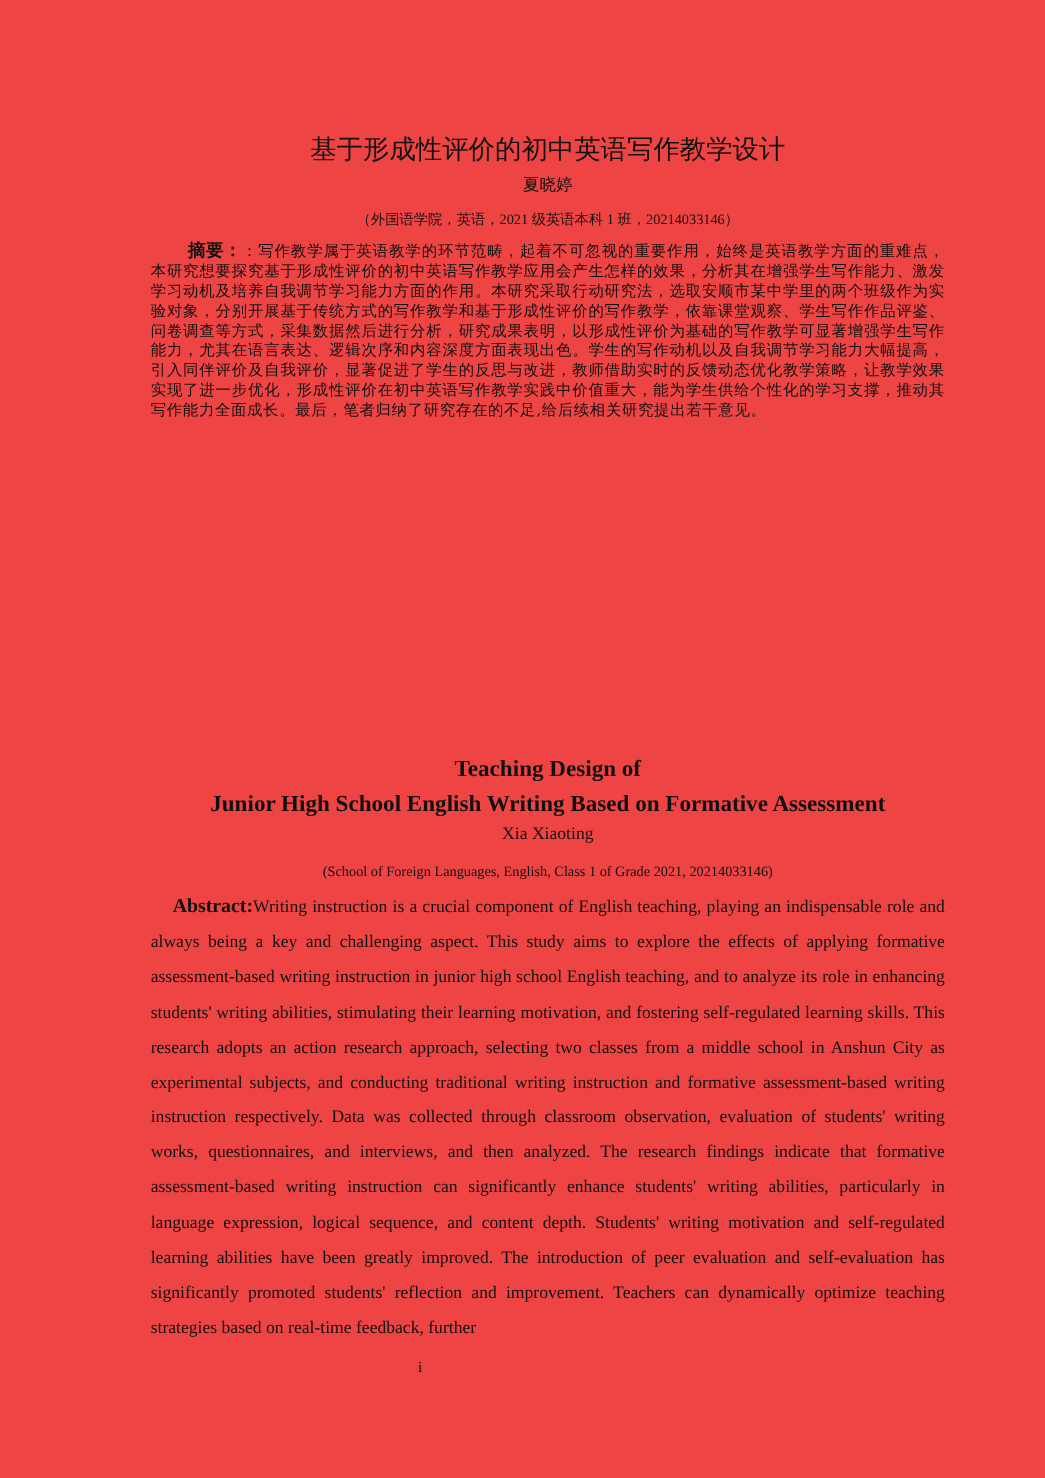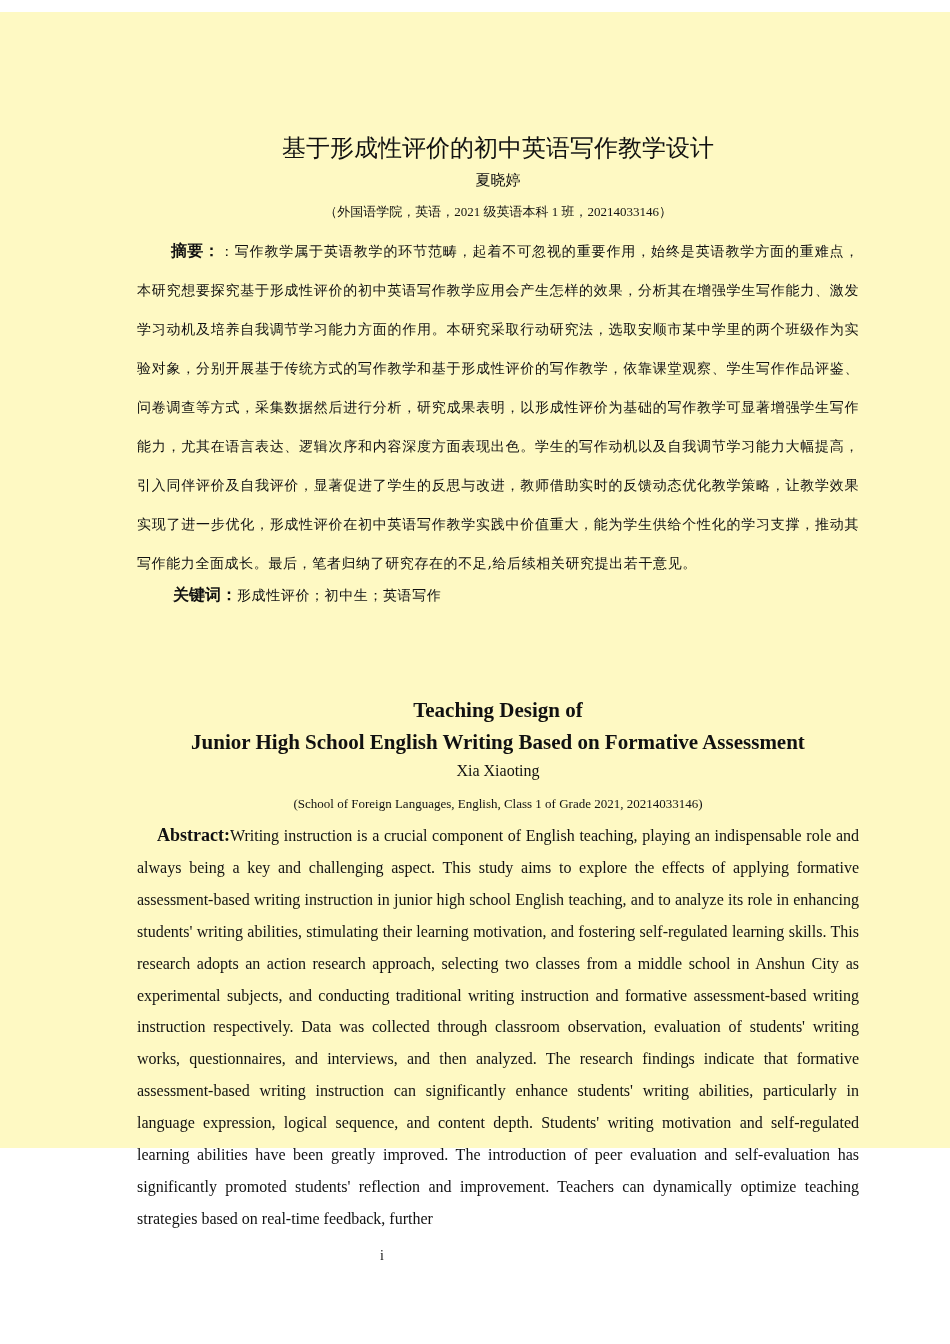--- a/index.html
+++ b/index.html
@@ -1,27 +1,27 @@
 <!DOCTYPE html>
 <html><head>
 <meta charset="utf-8">
 <style>
   html, body { margin: 0; padding: 0; background: #ffffff; }
   body { width: 950px; height: 1344px; position: relative; overflow: hidden; color: #111; }
-  .page { position: absolute; left: 0; top: 12px; width: 950px; height: 1136px; background: #fef9c3; }
+  .page { position: absolute; left: 0; top: 0; width: 950px; height: 1344px; background: #ef4444; }
 
   .zh-title { position: absolute; left: 0; width: 996px; top: 119px; text-align: center;
     font-family: "DejaVu Sans", sans-serif; font-size: 24px; line-height: 34px; color: #111; }
   .zh-author { position: absolute; left: 0; width: 996px; top: 156px; text-align: center;
     font-family: "DejaVu Sans", sans-serif; font-size: 15px; line-height: 24px; }
   .zh-affil { position: absolute; left: 0; width: 996px; top: 189px; text-align: center;
     font-family: "Liberation Serif", serif; font-size: 13px; line-height: 22px; }
 
   .zh-abstract { position: absolute; left: 137px; width: 722px; top: 219px;
-    font-family: "DejaVu Serif", serif; font-size: 14px; line-height: 39px;
+    font-family: "DejaVu Serif", serif; font-size: 14px; line-height: 18px;
     text-align: justify; letter-spacing: 0.6px; }
   .zh-abstract .lead { font-family: "DejaVu Sans", sans-serif; font-weight: bold; font-size: 16px; letter-spacing: 0; margin-left: 34px; }
 
   .zh-keywords { position: absolute; left: 173px; top: 569px; font-family: "DejaVu Serif", serif;
     font-size: 14px; line-height: 28px; letter-spacing: 0.6px; }
   .zh-keywords .lead { font-family: "DejaVu Sans", sans-serif; font-weight: bold; font-size: 16px; letter-spacing: 0; }
 
   .en-title { position: absolute; left: 0; width: 996px; top: 682px; text-align: center;
     font-family: "Liberation Serif", serif; font-weight: bold; font-size: 21px; line-height: 32px; }
   .en-author { position: absolute; left: 0; width: 996px; top: 747px; text-align: center;
@@ -39,21 +39,20 @@
 <body>
 
 <div class="page">
 
   <div class="zh-title">基于形成性评价的初中英语写作教学设计</div>
   <div class="zh-author">夏晓婷</div>
   <div class="zh-affil">（外国语学院，英语，2021 级英语本科 1 班，20214033146）</div>
 
   <div class="zh-abstract"><span class="lead">摘要：</span><span>：写作教学属于英语教学的环节范畴，起着不可忽视的重要作用，始终是英语教学方面的重难点，本研究想要探究基于形成性评价的初中英语写作教学应用会产生怎样的效果，分析其在增强学生写作能力、激发学习动机及培养自我调节学习能力方面的作用。本研究采取行动研究法，选取安顺市某中学里的两个班级作为实验对象，分别开展基于传统方式的写作教学和基于形成性评价的写作教学，依靠课堂观察、学生写作作品评鉴、问卷调查等方式，采集数据然后进行分析，研究成果表明，以形成性评价为基础的写作教学可显著增强学生写作能力，尤其在语言表达、逻辑次序和内容深度方面表现出色。学生的写作动机以及自我调节学习能力大幅提高，引入同伴评价及自我评价，显著促进了学生的反思与改进，教师借助实时的反馈动态优化教学策略，让教学效果实现了进一步优化，形成性评价在初中英语写作教学实践中价值重大，能为学生供给个性化的学习支撑，推动其写作能力全面成长。最后，笔者归纳了研究存在的不足,给后续相关研究提出若干意见。</span></div>
 
-  <div class="zh-keywords"><span class="lead">关键词：</span><span>形成性评价；初中生；英语写作</span></div>
 
   <div class="en-title">
     <div>Teaching Design of</div>
     <div>Junior High School English Writing Based on Formative Assessment</div>
   </div>
   <div class="en-author">Xia Xiaoting</div>
   <div class="en-affil">(School of Foreign Languages, English, Class  1  of Grade 2021, 20214033146)</div>
 
   <div class="en-abstract"><span class="lead">Abstract:</span><span>Writing instruction is a crucial component of English teaching, playing an indispensable role and always being a key and challenging aspect. This study aims to explore the effects of applying formative assessment-based writing instruction in junior high school English teaching, and to analyze its role in enhancing students' writing abilities, stimulating their learning motivation, and fostering self-regulated learning skills. This research adopts an action research approach, selecting two classes from a middle school in Anshun City as experimental subjects, and conducting traditional writing instruction and formative assessment-based writing instruction respectively. Data was collected through classroom observation, evaluation of students' writing works, questionnaires, and interviews, and then analyzed. The research findings indicate that formative assessment-based writing instruction can significantly enhance students' writing abilities, particularly in language expression, logical sequence, and content depth. Students' writing motivation and self-regulated learning abilities have been greatly improved. The introduction of peer evaluation and self-evaluation has significantly promoted students' reflection and improvement. Teachers can dynamically optimize teaching strategies based on real-time feedback, further</span></div>
 

